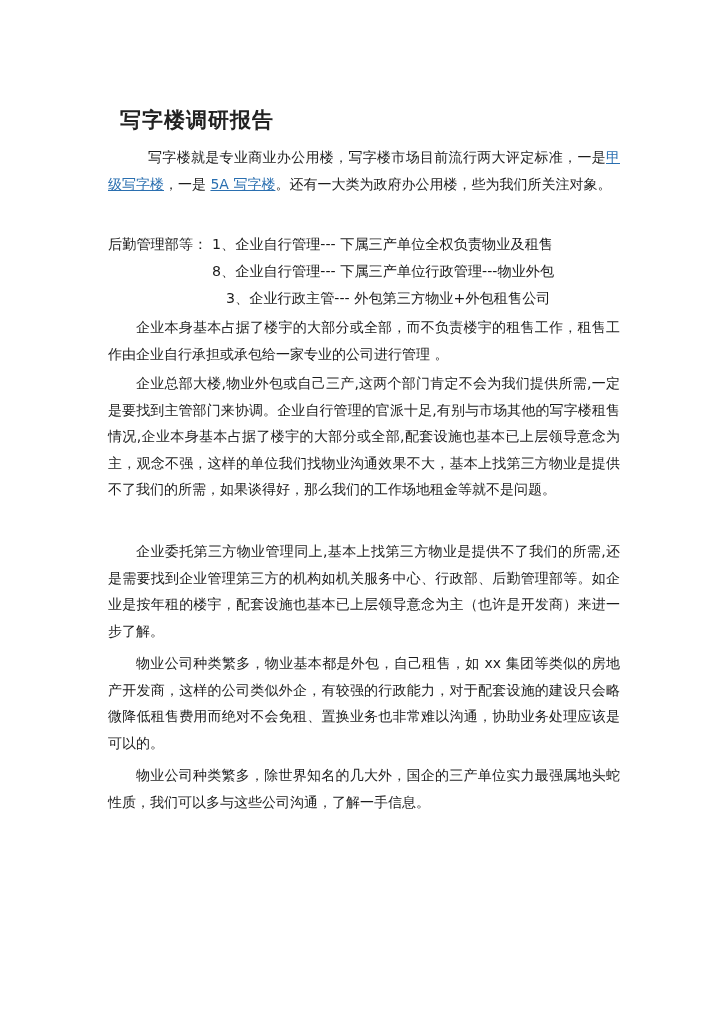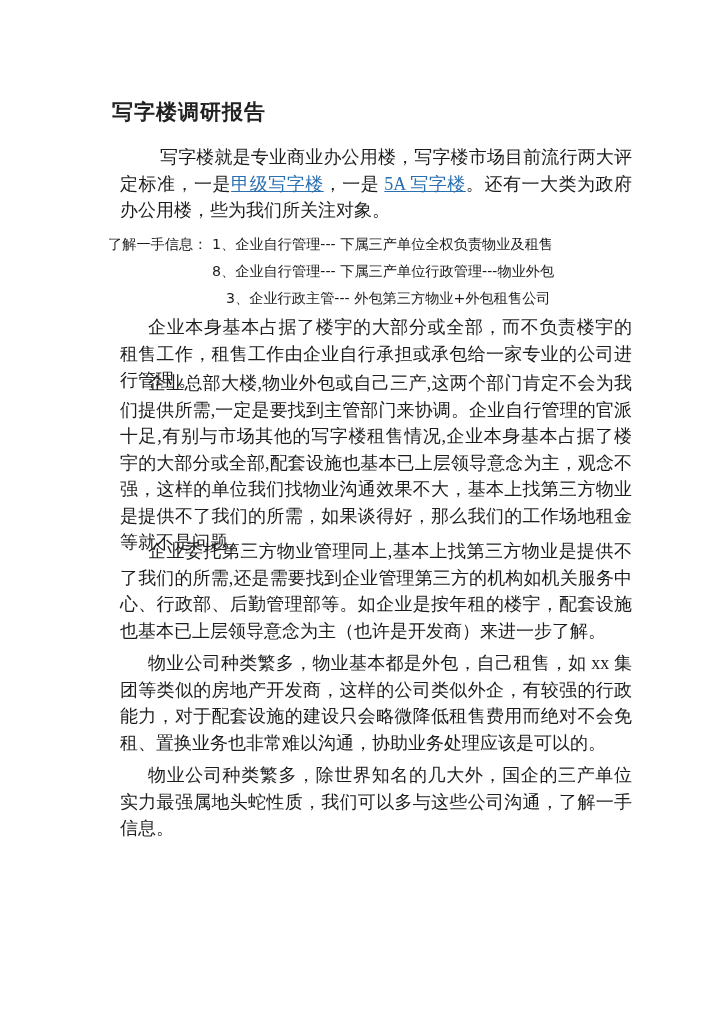--- a/index.html
+++ b/index.html
@@ -1,37 +1,37 @@
 <!DOCTYPE html>
 <html><head>
 <meta charset="utf-8">
 <style>
   html, body { margin:0; padding:0; background:#ffffff; }
   body { width:720px; height:1017px; position:relative; overflow:hidden;
          font-family:"DejaVu Sans", "Liberation Sans", sans-serif; color:#1a1a1a; }
   .title { position:absolute; left:108px; top:94px; font-family:"DejaVu Serif", "Liberation Serif", serif;
-           font-size:21px; font-weight:bold; letter-spacing:1px; color:#222; margin:4px; }
-  .p { position:absolute; left:120px; width:512px; font-size:18px; line-height:26.5px; margin:0;
-       text-align:justify; color:#1c1c1c;font-family:Liberation Serif, serif; }
+           font-size:21px; font-weight:bold; letter-spacing:1px; color:#222; margin:12px; }
+  .p { position:absolute; left:108px; width:512px; font-size:14px; line-height:26.5px; margin:0;
+       text-align:justify; color:#1c1c1c; }
   .indent { text-indent:28px; }
   .indent-lg { text-indent:40px; }
   a.link { color:#2a6fb0; text-decoration:underline; }
   .mgmt { position:absolute; left:108px; top:231px; font-size:14.2px; line-height:26.5px; color:#1c1c1c; }
   .mgmt-label { position:absolute; left:0; top:0; white-space:nowrap; }
   .mgmt-item { position:absolute; left:104px; white-space:nowrap; }
 </style>
 </head>
 <body>
 
 <h1 class="title">写字楼调研报告</h1>
 
 <p class="p indent-lg" style="top:144px;"><span>写字楼就是专业商业办公用楼，写字楼市场目前流行两大评定标准，一是</span><a class="link" href="#">甲级写字楼</a><span>，一是 </span><a class="link" href="#">5A 写字楼</a><span>。还有一大类为政府办公用楼，些为我们所关注对象。</span></p>
 
 <div class="mgmt">
-  <span class="mgmt-label">了解一手信息：</span>
+  <span class="mgmt-label">后勤管理部等：</span>
   <span class="mgmt-item" style="top:0px;">1、企业自行管理--- 下属三产单位全权负责物业及租售</span>
   <span class="mgmt-item" style="top:27px;">8、企业自行管理--- 下属三产单位行政管理---物业外包</span>
   <span class="mgmt-item" style="top:54px;margin-left:14px;">3、企业行政主管--- 外包第三方物业+外包租售公司</span>
 </div>
 
 <p class="p indent" style="top:314px;">企业本身基本占据了楼宇的大部分或全部，而不负责楼宇的租售工作，租售工作由企业自行承担或承包给一家专业的公司进行管理 。</p>
 <p class="p indent" style="top:370px;">企业总部大楼,物业外包或自己三产,这两个部门肯定不会为我们提供所需,一定是要找到主管部门来协调。企业自行管理的官派十足,有别与市场其他的写字楼租售情况,企业本身基本占据了楼宇的大部分或全部,配套设施也基本已上层领导意念为主，观念不强，这样的单位我们找物业沟通效果不大，基本上找第三方物业是提供不了我们的所需，如果谈得好，那么我们的工作场地租金等就不是问题。</p>
 <p class="p indent" style="top:538px;">企业委托第三方物业管理同上,基本上找第三方物业是提供不了我们的所需,还是需要找到企业管理第三方的机构如机关服务中心、行政部、后勤管理部等。如企业是按年租的楼宇，配套设施也基本已上层领导意念为主（也许是开发商）来进一步了解。</p>
 <p class="p indent" style="top:650px;">物业公司种类繁多，物业基本都是外包，自己租售，如 xx 集团等类似的房地产开发商，这样的公司类似外企，有较强的行政能力，对于配套设施的建设只会略微降低租售费用而绝对不会免租、置换业务也非常难以沟通，协助业务处理应该是可以的。</p>
 <p class="p indent" style="top:762px;">物业公司种类繁多，除世界知名的几大外，国企的三产单位实力最强属地头蛇性质，我们可以多与这些公司沟通，了解一手信息。</p>

